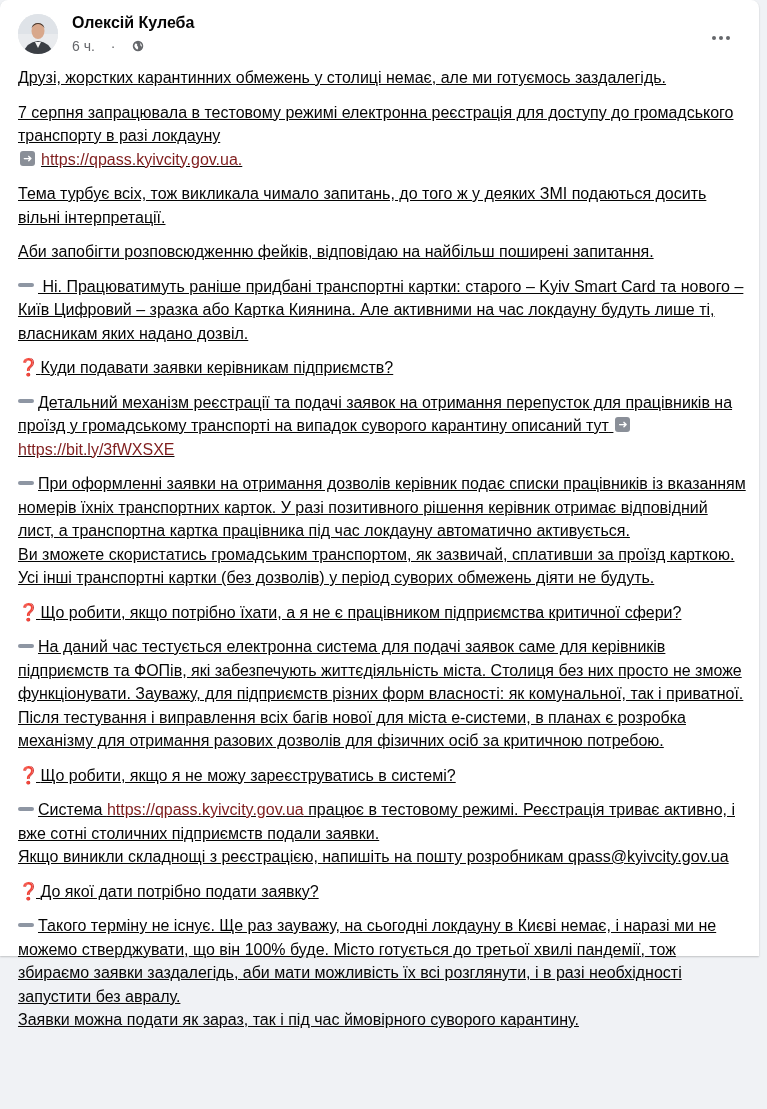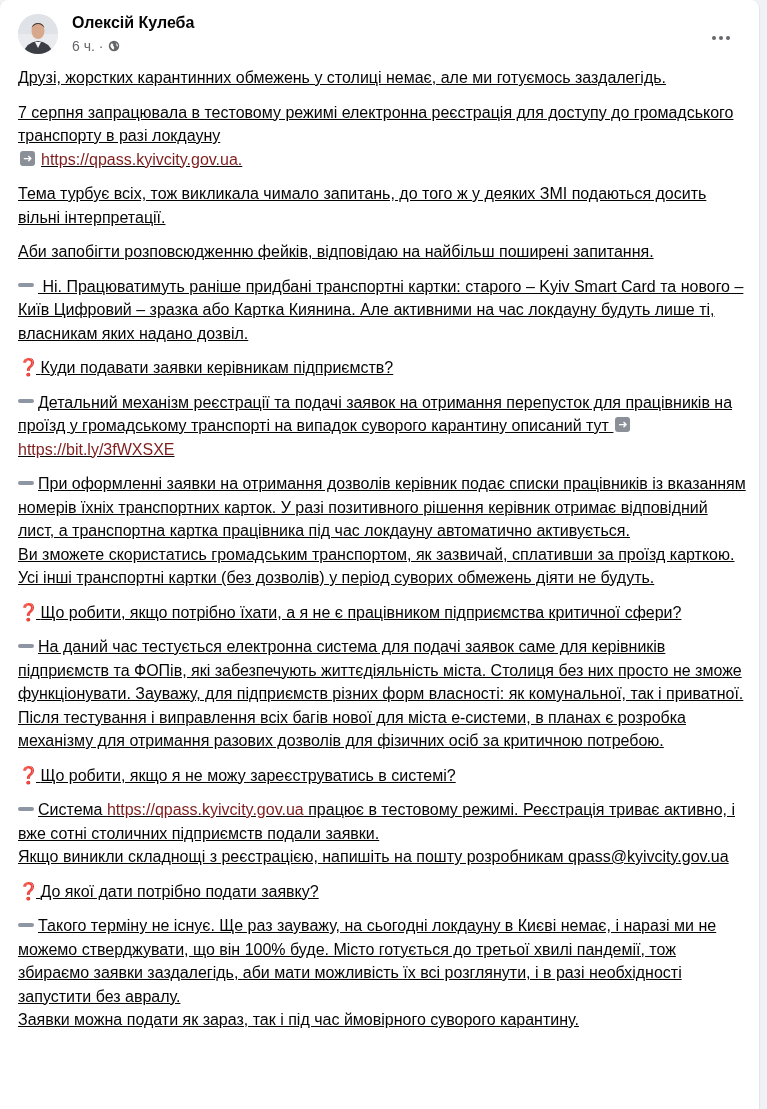--- a/index.html
+++ b/index.html
@@ -1,28 +1,28 @@
 <!DOCTYPE html>
 <html><head>
 <meta charset="utf-8">
 <style>
   html, body { margin: 0; padding: 0; background: #f0f2f5; }
   body { width: 767px; height: 1109px; overflow: hidden; font-family: "Liberation Sans", "DejaVu Sans", sans-serif; }
   .card {
-    position: absolute; left: 0; top: 0; width: 759px; height: 1109px;
+    position: absolute; left: 0; top: 0; width: 759px; height: 956px;
     background: #ffffff; border-radius: 8px 8px 0 0;
     box-shadow: 0 1px 2px rgba(0,0,0,0.2);
   }
   .header { position: absolute; left: 16px; top: 12px; right: 16px; height: 44px; }
   .avatar {
     position: absolute; left: 2px; top: 2px; width: 40px; height: 40px; border-radius: 50%;
     overflow: hidden; background: #e4e6e9; cursor: pointer;
   }
   .author { position: absolute; left: 56px; top: 2px; font-size: 16px; font-weight: bold; color: #050505; cursor: pointer; }
-  .meta { position: absolute; left: 56px; top: 26px; font-size: 14px; color: #65676b; display: flex; align-items: center; gap: 4px; }
+  .meta { position: absolute; left: 56px; top: 26px; font-size: 14px; color: #65676b; display: flex; align-items: center; gap: 16px; }
   .meta .time { cursor: pointer; }
   .globe { width: 12px; height: 12px; display: inline-block; }
   .more { position: absolute; right: 4px; top: 8px; width: 36px; height: 36px; border-radius: 50%; display: flex; align-items: center; justify-content: center; cursor: pointer; }
   .more span { width: 4px; height: 4px; border-radius: 50%; background: #65676b; margin: 0 1.5px; display: inline-block; }
   .body { position: absolute; left: 18px; top: 66px; width: 730px; font-size: 16px; line-height: 23.5px; color: #050505; }
   .body p { margin: 0 0 11px 0; text-decoration: underline; }
   a.link { color: #7f1d1d; text-decoration: none; }
   .q-icon { color: #dd2e44; font-weight: bold; display: inline-block; width: 18px; font-size: 17px; }
   .dash-icon { display: inline-block; width: 16px; height: 4px; background: #8e96a3; border-radius: 2px; vertical-align: middle; margin-right: 4px; position: relative; top: -2px; }
   .arrow-icon {

